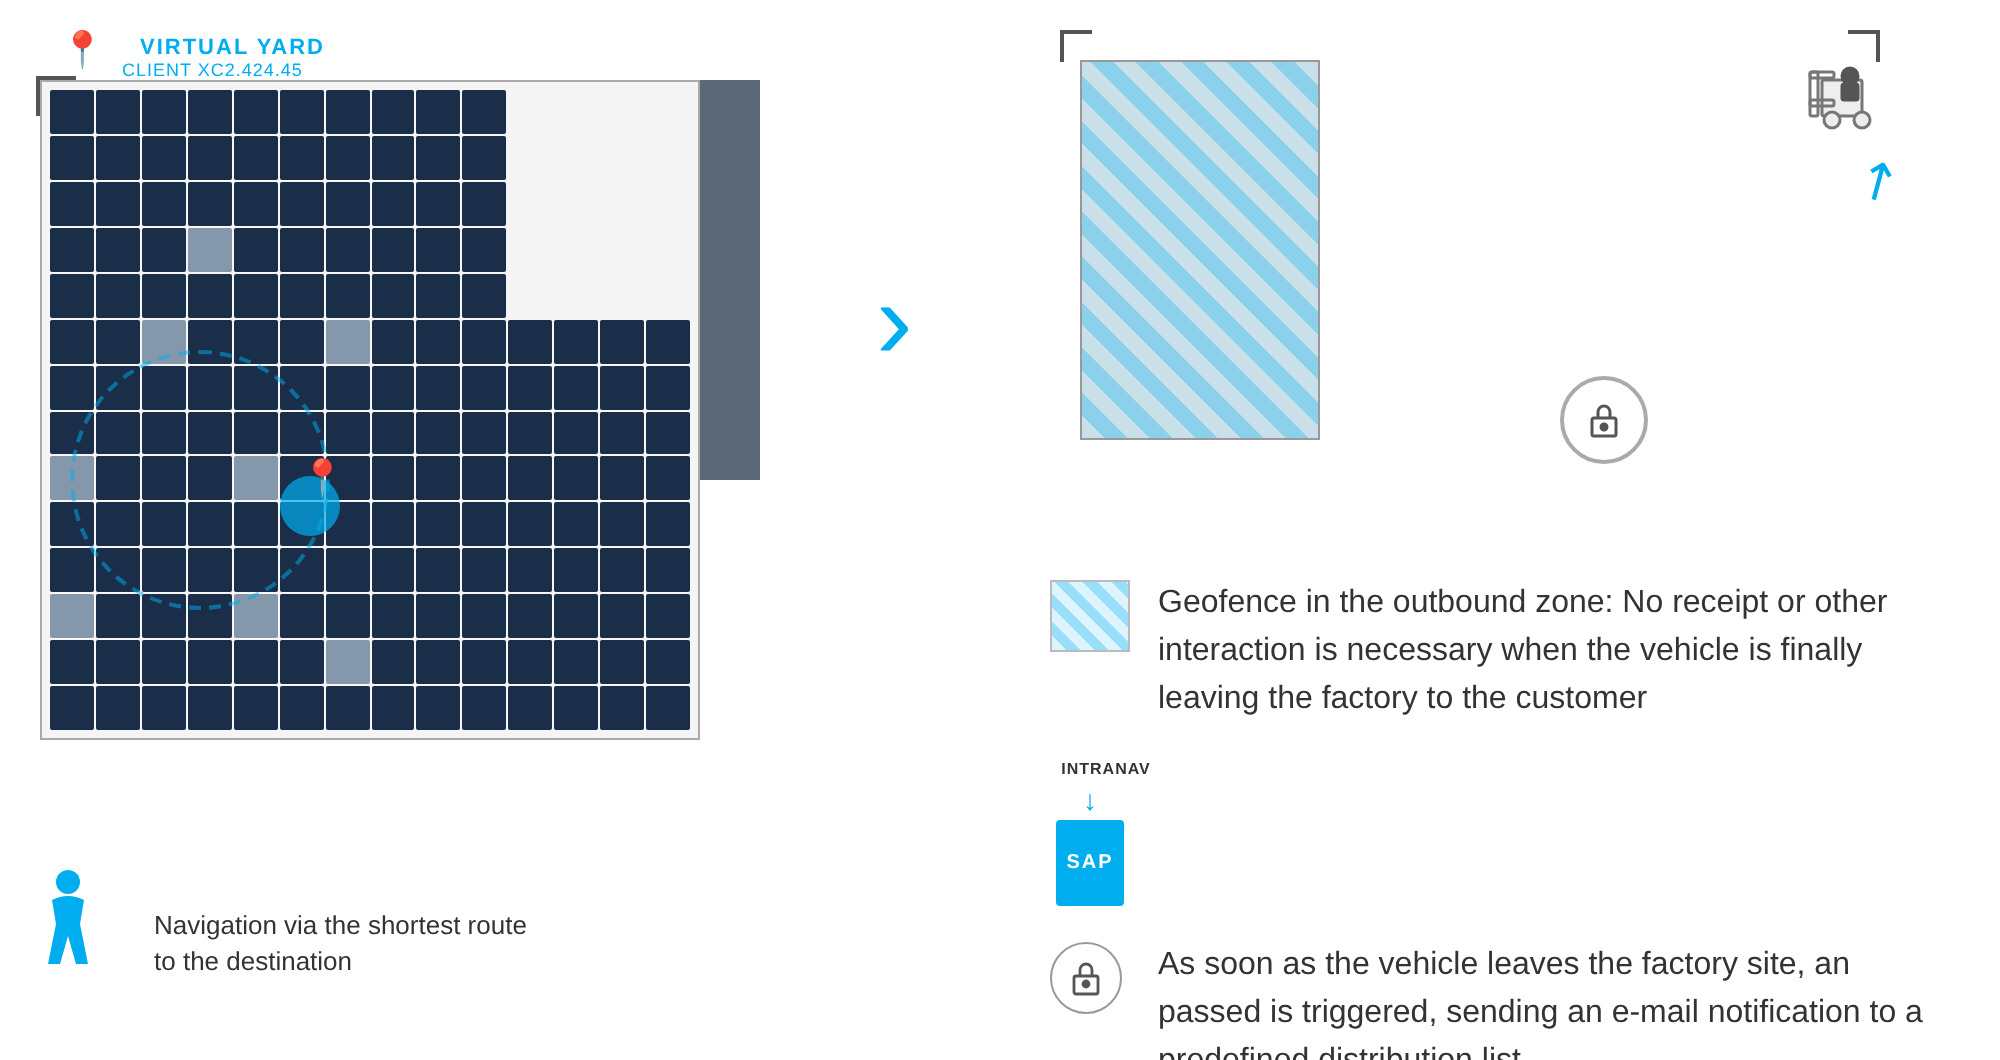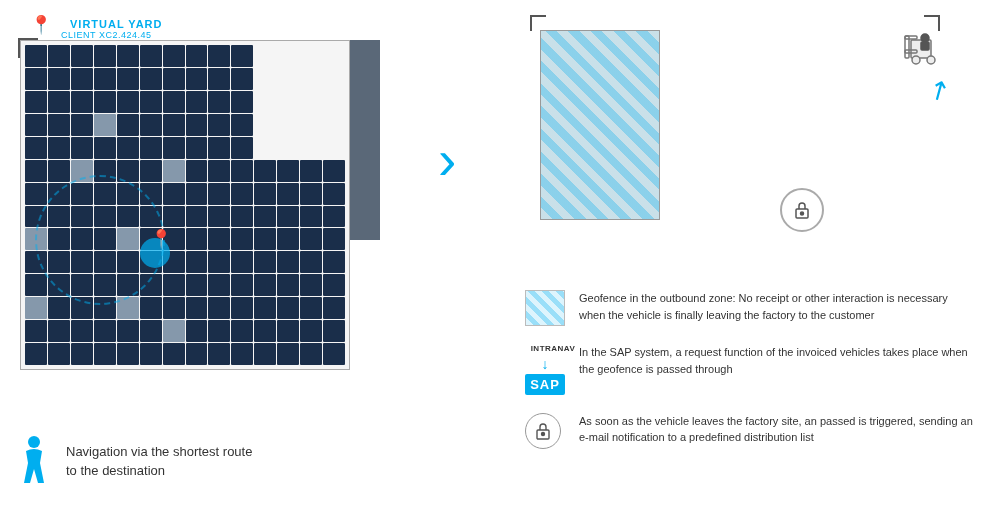--- a/index.html
+++ b/index.html
@@ -158,22 +158,22 @@
       border-radius: 50%;
       opacity: 0.7;
     }
 
     
     .nav-info {
       position: absolute;
       bottom: 40px;
       left: 20px;
       display: flex;
-      align-items: center;
-      gap: 18px;
+      align-items: flex-end;
+      gap: 29px;
     }
 
     .person-bottom {
       color: #00aeef;
       font-size: 30px;
       margin-top: 2px;
     }
 
     .nav-text {
       font-size: 13px;
@@ -247,21 +247,21 @@
       margin-bottom: 18px;
     }
 
     .info-icon {
       flex-shrink: 0;
       width: 40px;
       text-align: center;
     }
 
     .info-text {
-      font-size: 11px;
+      font-size: 16px;
       color: #333;
       line-height: 1.5;
     }
 
     
     .geofence-swatch {
       width: 40px;
       height: 36px;
       background: repeating-linear-gradient(
         45deg,
@@ -631,24 +631,23 @@
         <div class="geofence-swatch"></div>
       </div>
       <div class="info-text">Geofence in the outbound zone: No receipt or other interaction is necessary when the vehicle is finally leaving the factory to the customer</div>
     </div>
 
     <div class="info-row">
       <div class="info-icon">
         <div class="intranav-sap">
           <div class="intranav-text" style="font-size:8px; letter-spacing:0.5px; color:#333; font-weight:bold;">INTRANAV</div>
           <div class="arrow-small">↓</div>
-          <div style="background:#00aeef; color:white; font-size:13px; font-weight:bold; padding:3px 5px; border-radius:2px; letter-spacing:1px;text-align:center;">SAP</div>
+          <div style="background:#00aeef; color:white; font-size:10px; font-weight:bold; padding:16px 5px; border-radius:2px; letter-spacing:1px;text-align:center;">SAP</div>
         </div>
       </div>
-      <div class="info-text">In the SAP system, a request function of the invoiced vehicles takes place when the geofence is passed through</div>
     </div>
 
     <div class="info-row">
       <div class="info-icon">
         <div class="alarm-circle">
           <svg width="20" height="20" viewBox="0 0 20 20" fill="none" stroke="#555" stroke-width="1.4">
             <rect x="4" y="9" width="12" height="9" rx="1"></rect>
             <path d="M7 9 V6 a3 3 0 0 1 6 0 V9"></path>
             <circle cx="10" cy="13" r="1.5" fill="#555"></circle>
           </svg>

